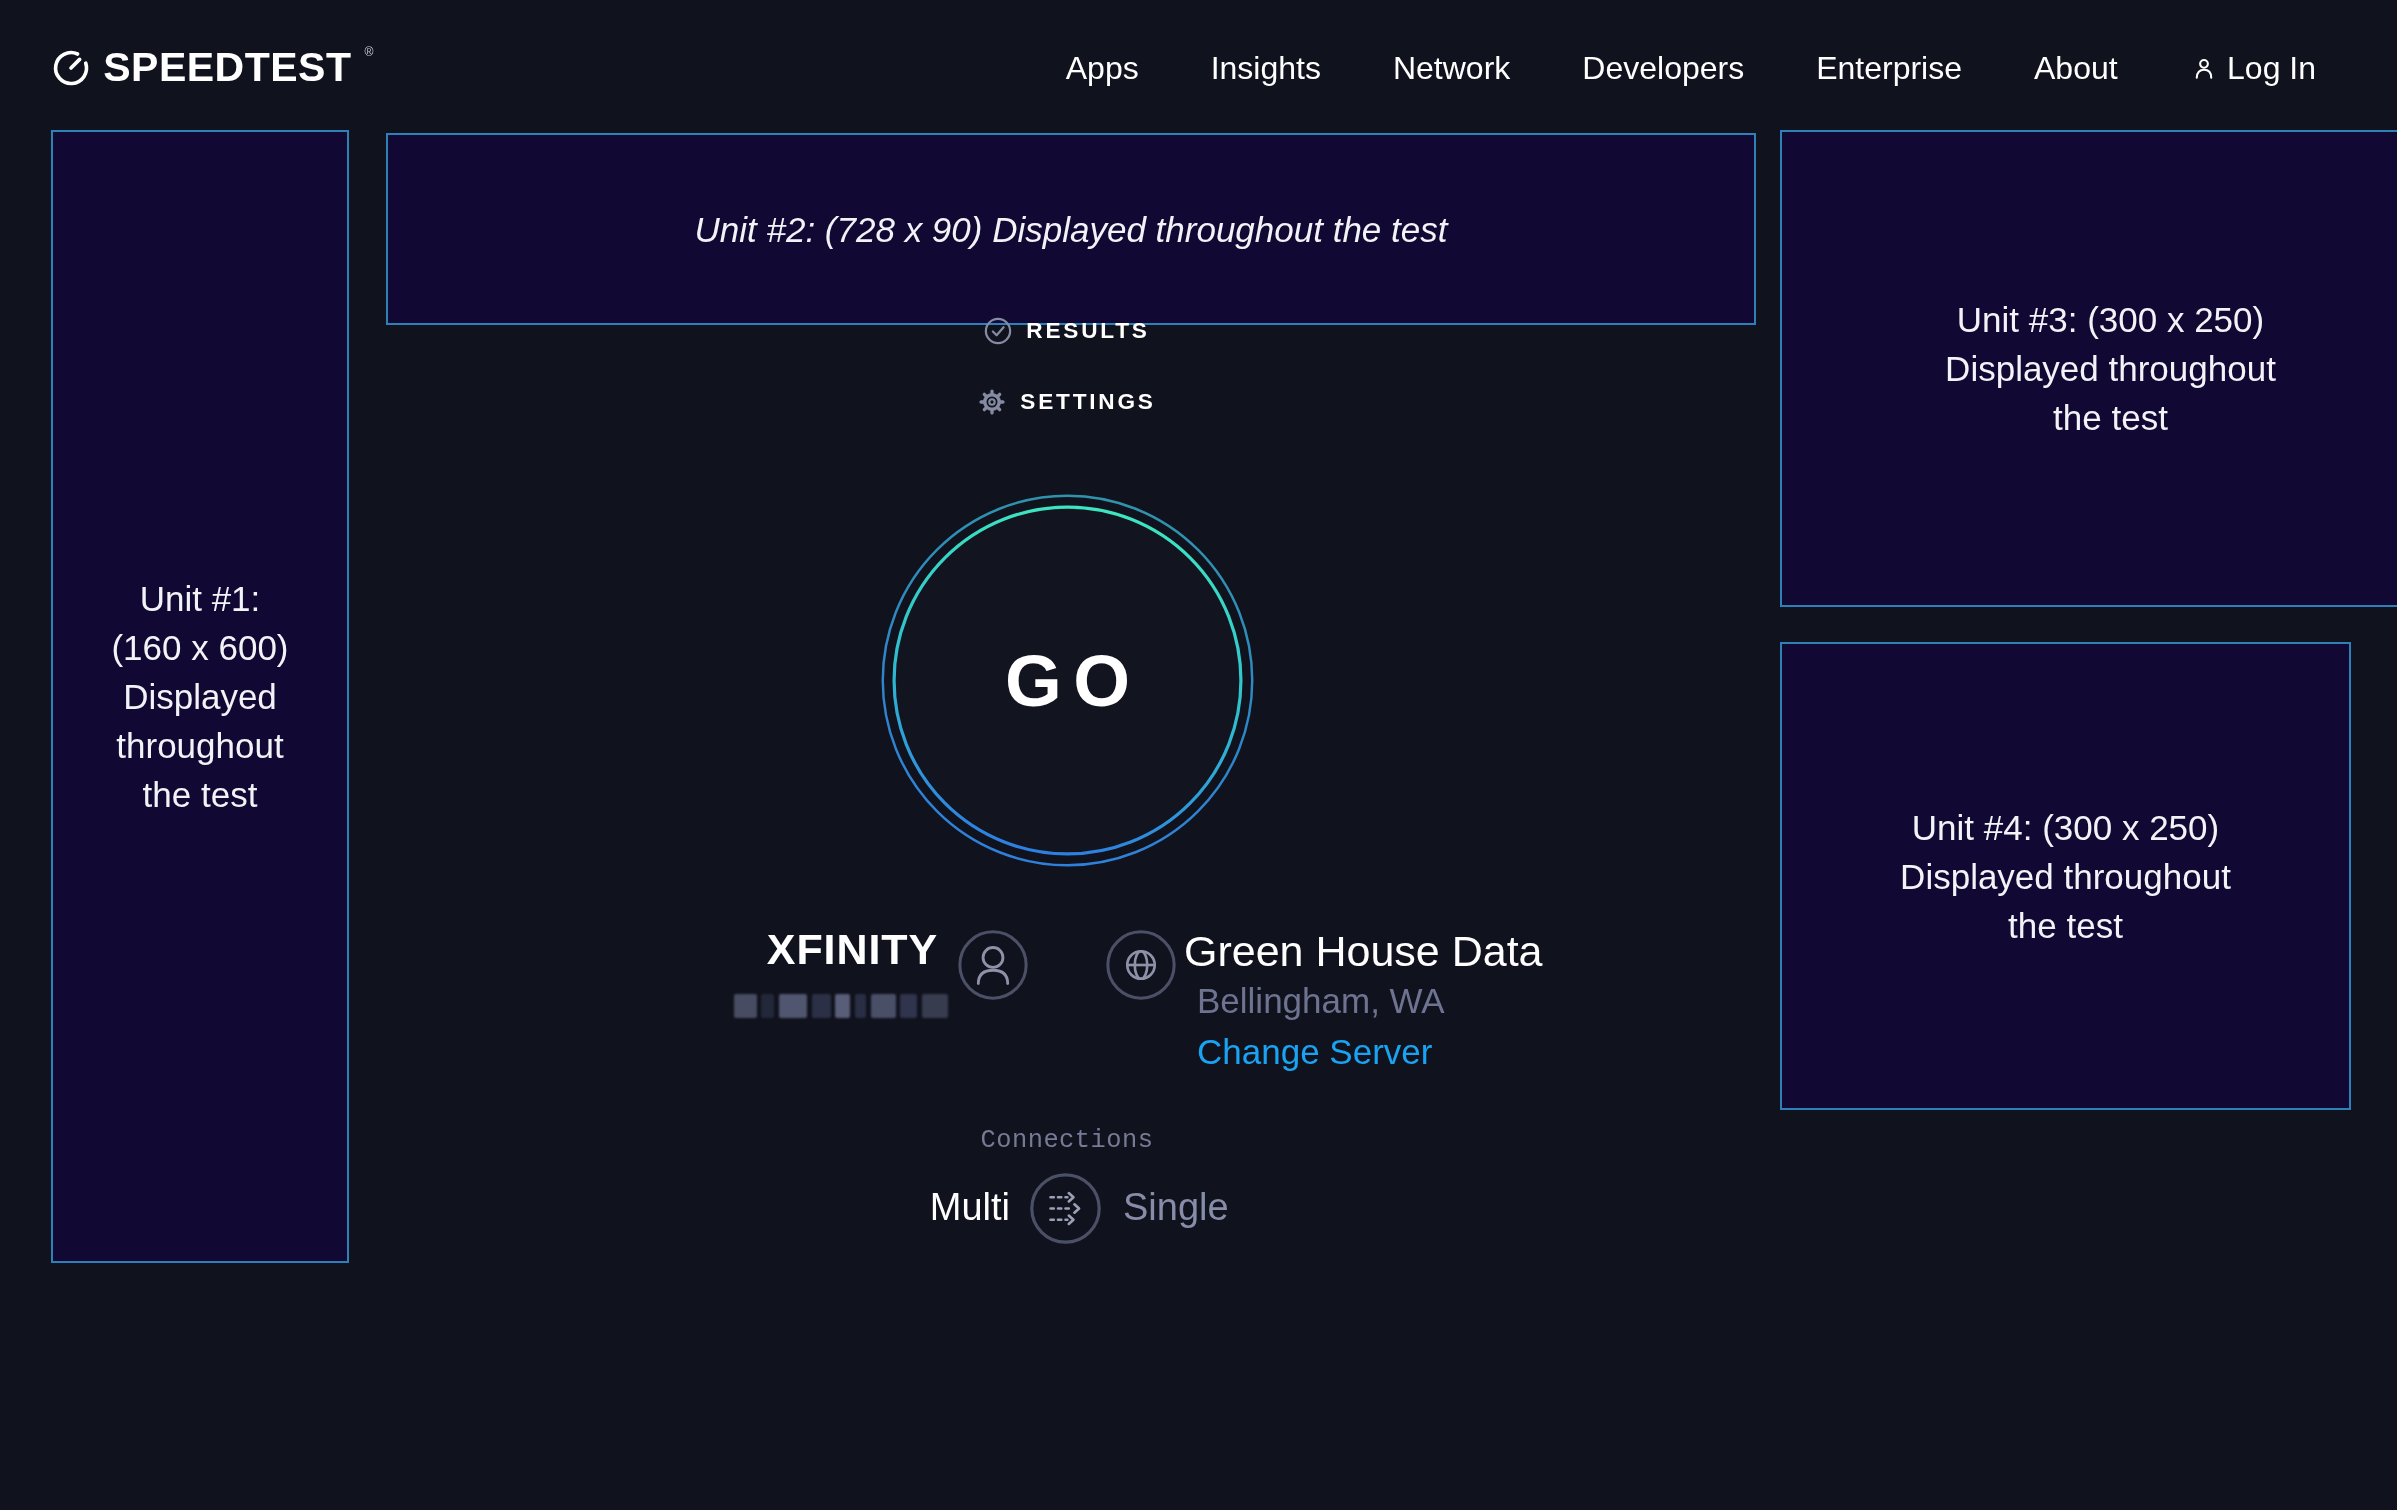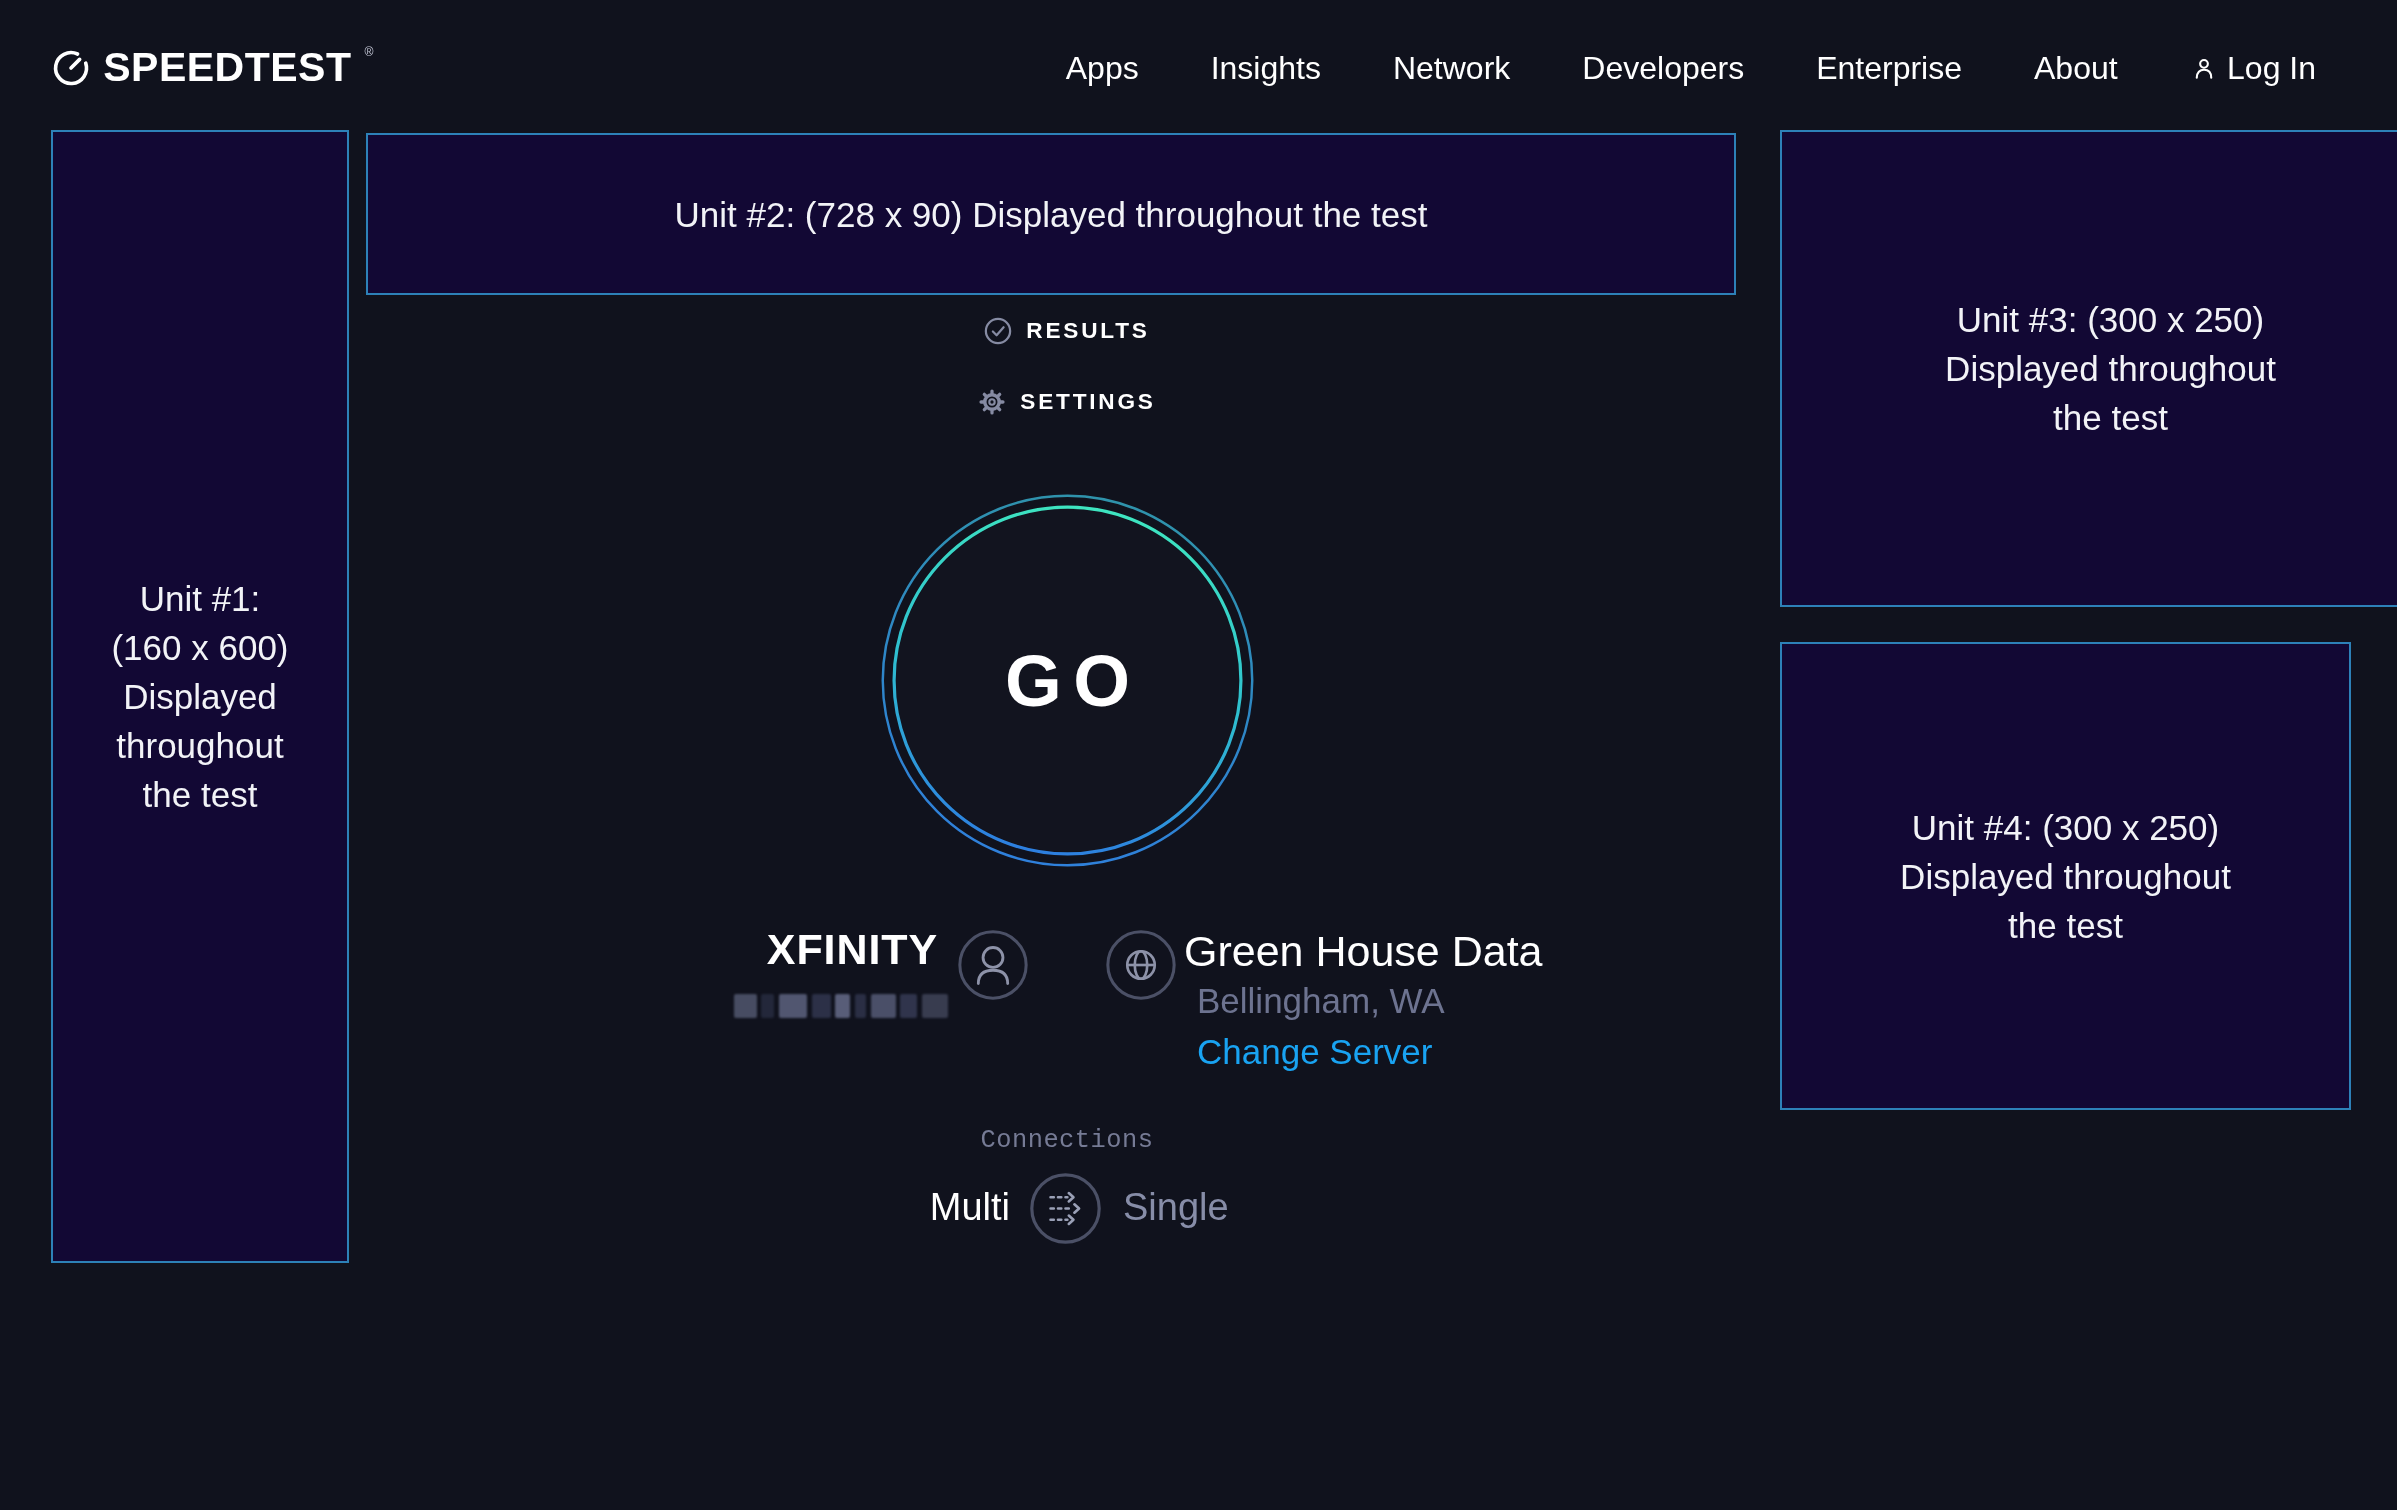--- a/index.html
+++ b/index.html
@@ -20,21 +20,21 @@
   }
   .nav-item{font-size:32px;color:#ffffff;text-decoration:none;display:flex;align-items:center;gap:9.4px;}
 
   
   .ad{
     position:absolute;background:#120834;border:2.8px solid #2d81b8;box-sizing:border-box;
     display:flex;align-items:center;justify-content:center;
   }
   .ad-text{text-align:center;color:#f2f3f7;font-size:35px;line-height:49px;}
   .u1{left:51px;top:130px;width:298px;height:1133px;}
-  .u2{left:366px;top:133px;width:1370px;height:162px;}
+  .u2{left:386px;top:133px;width:1370px;height:192px;font-style:italic;}
   .u3{left:1780px;top:130px;width:661px;height:477px;}
   .u4{left:1780px;top:642px;width:571px;height:468px;align-items:center;}
   .u5{left:382px;top:1299px;width:1370px;height:164px;}
 
   
   .tabs{
     position:absolute;left:382px;top:347px;width:1370px;height:38px;
     display:flex;align-items:center;justify-content:center;gap:43px;flex-direction:column;
   }
   .tab{display:flex;align-items:center;gap:14px;}

